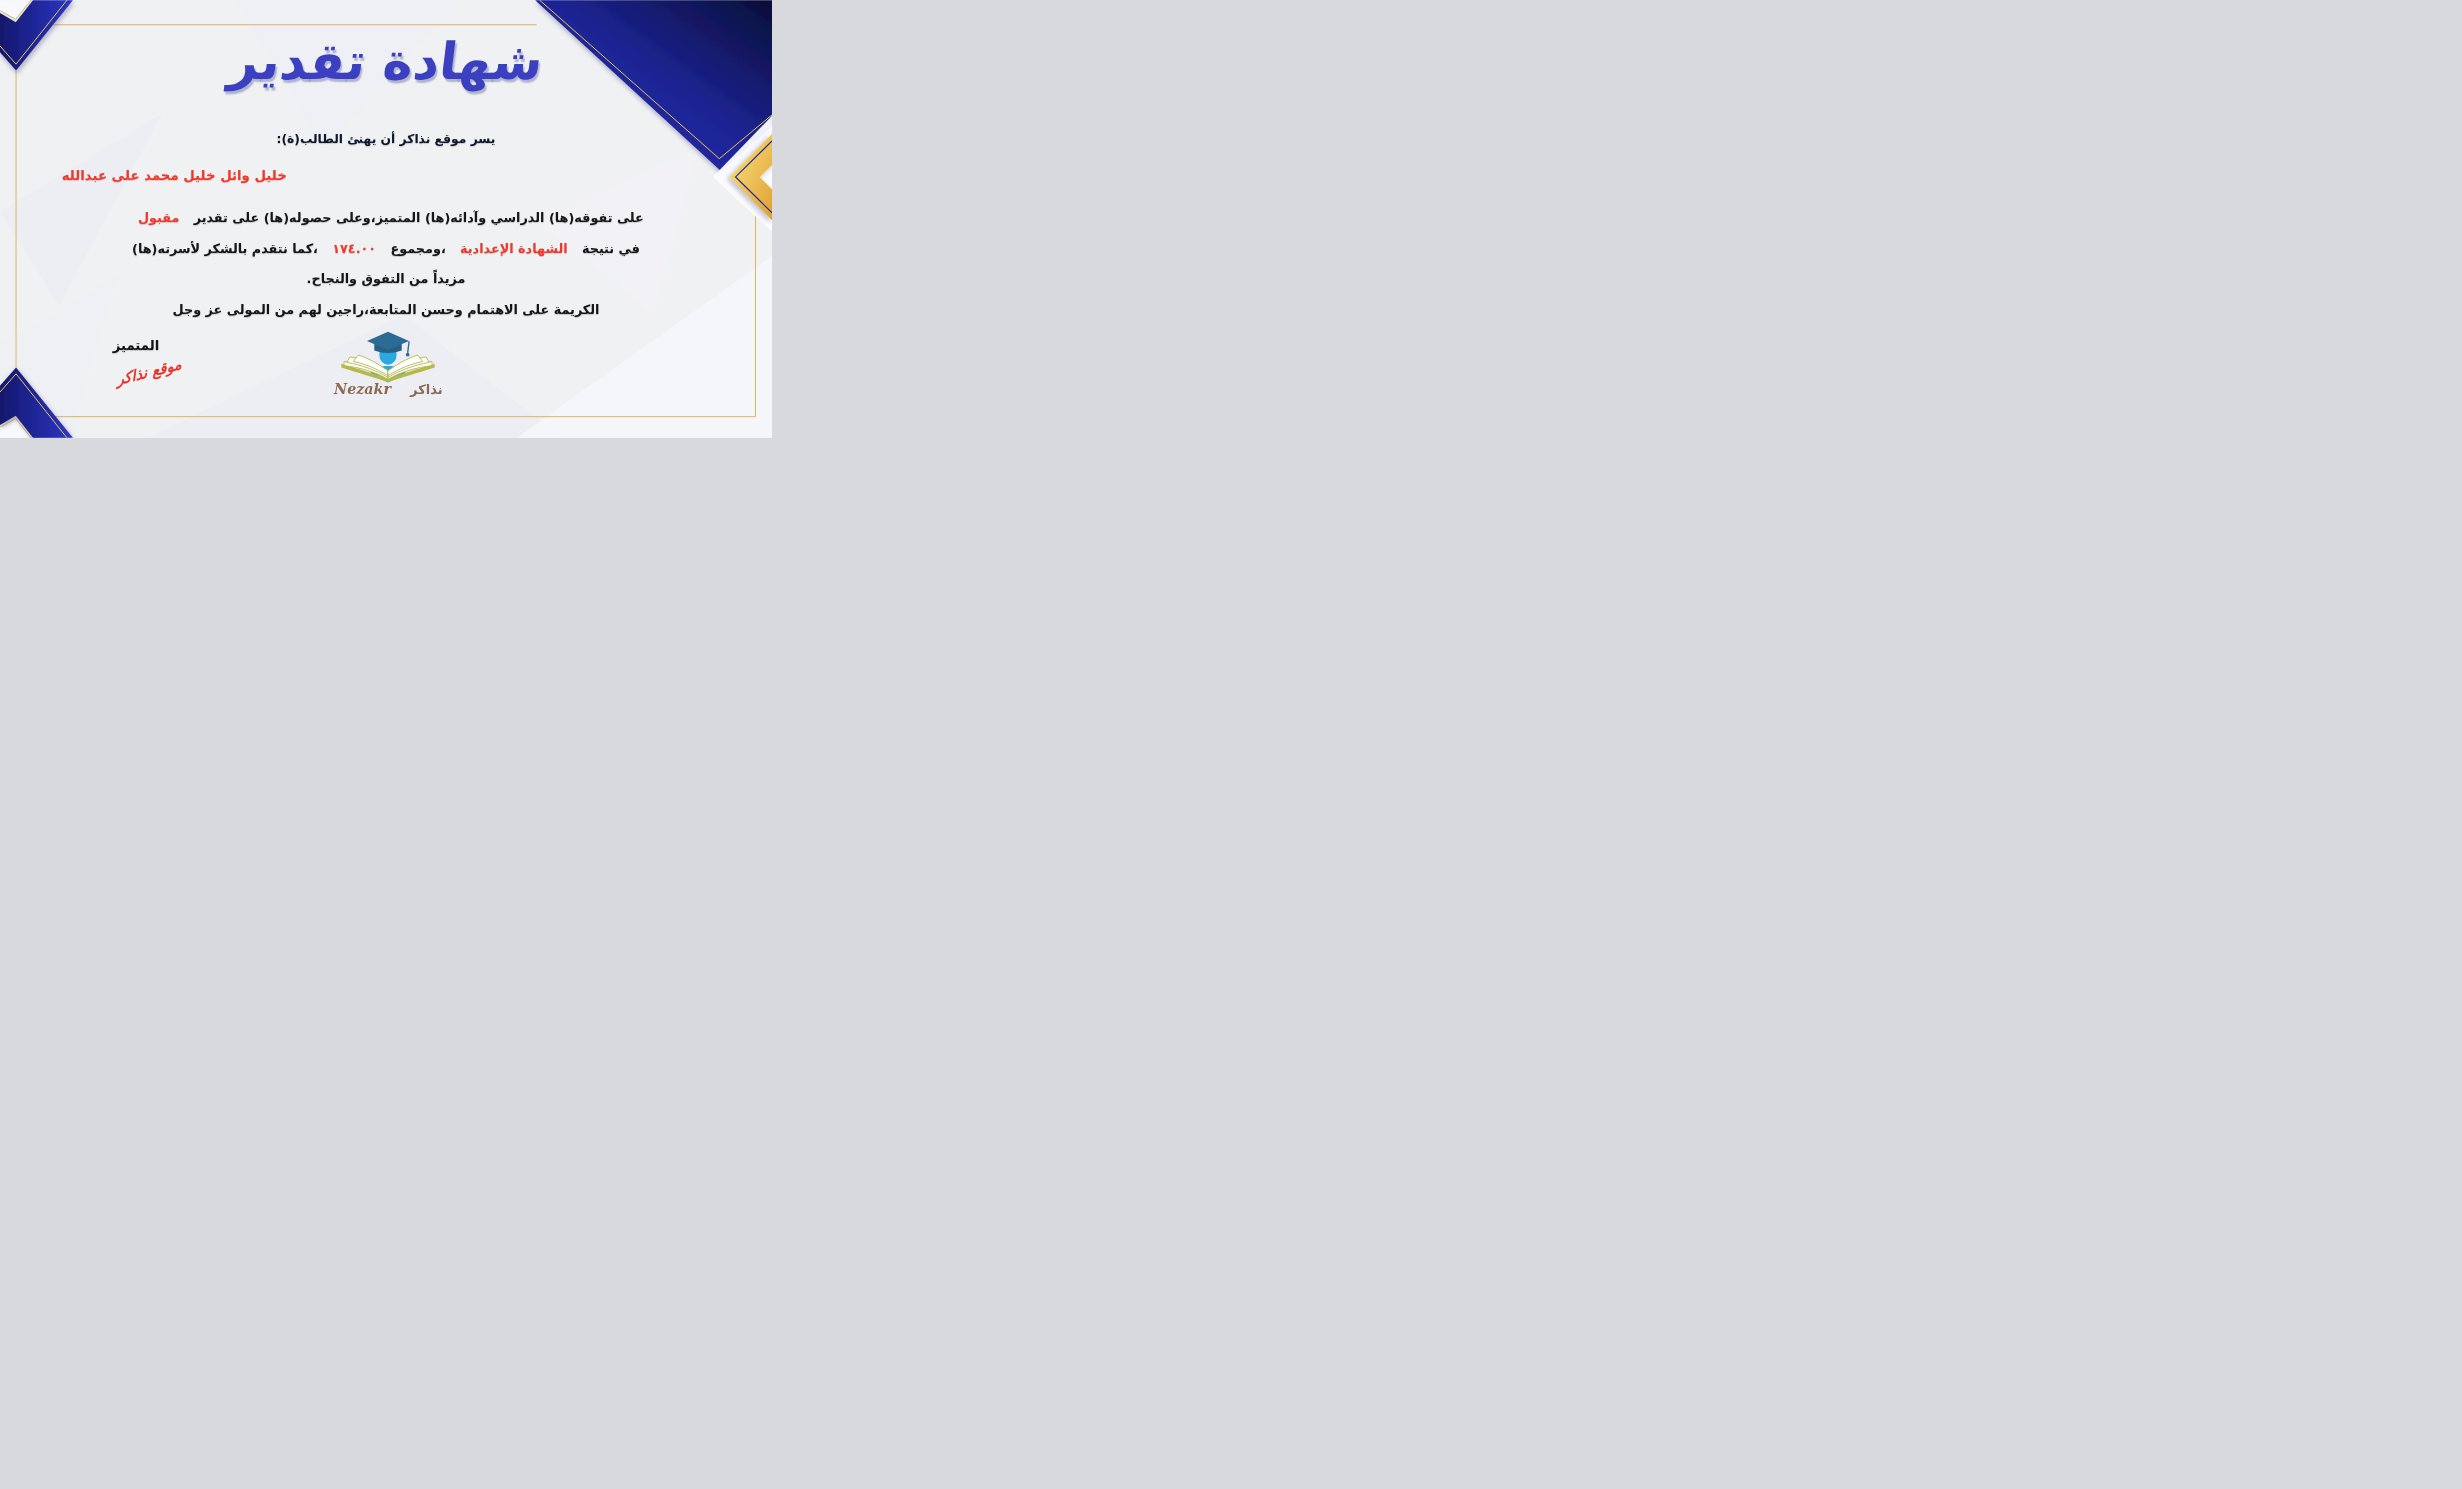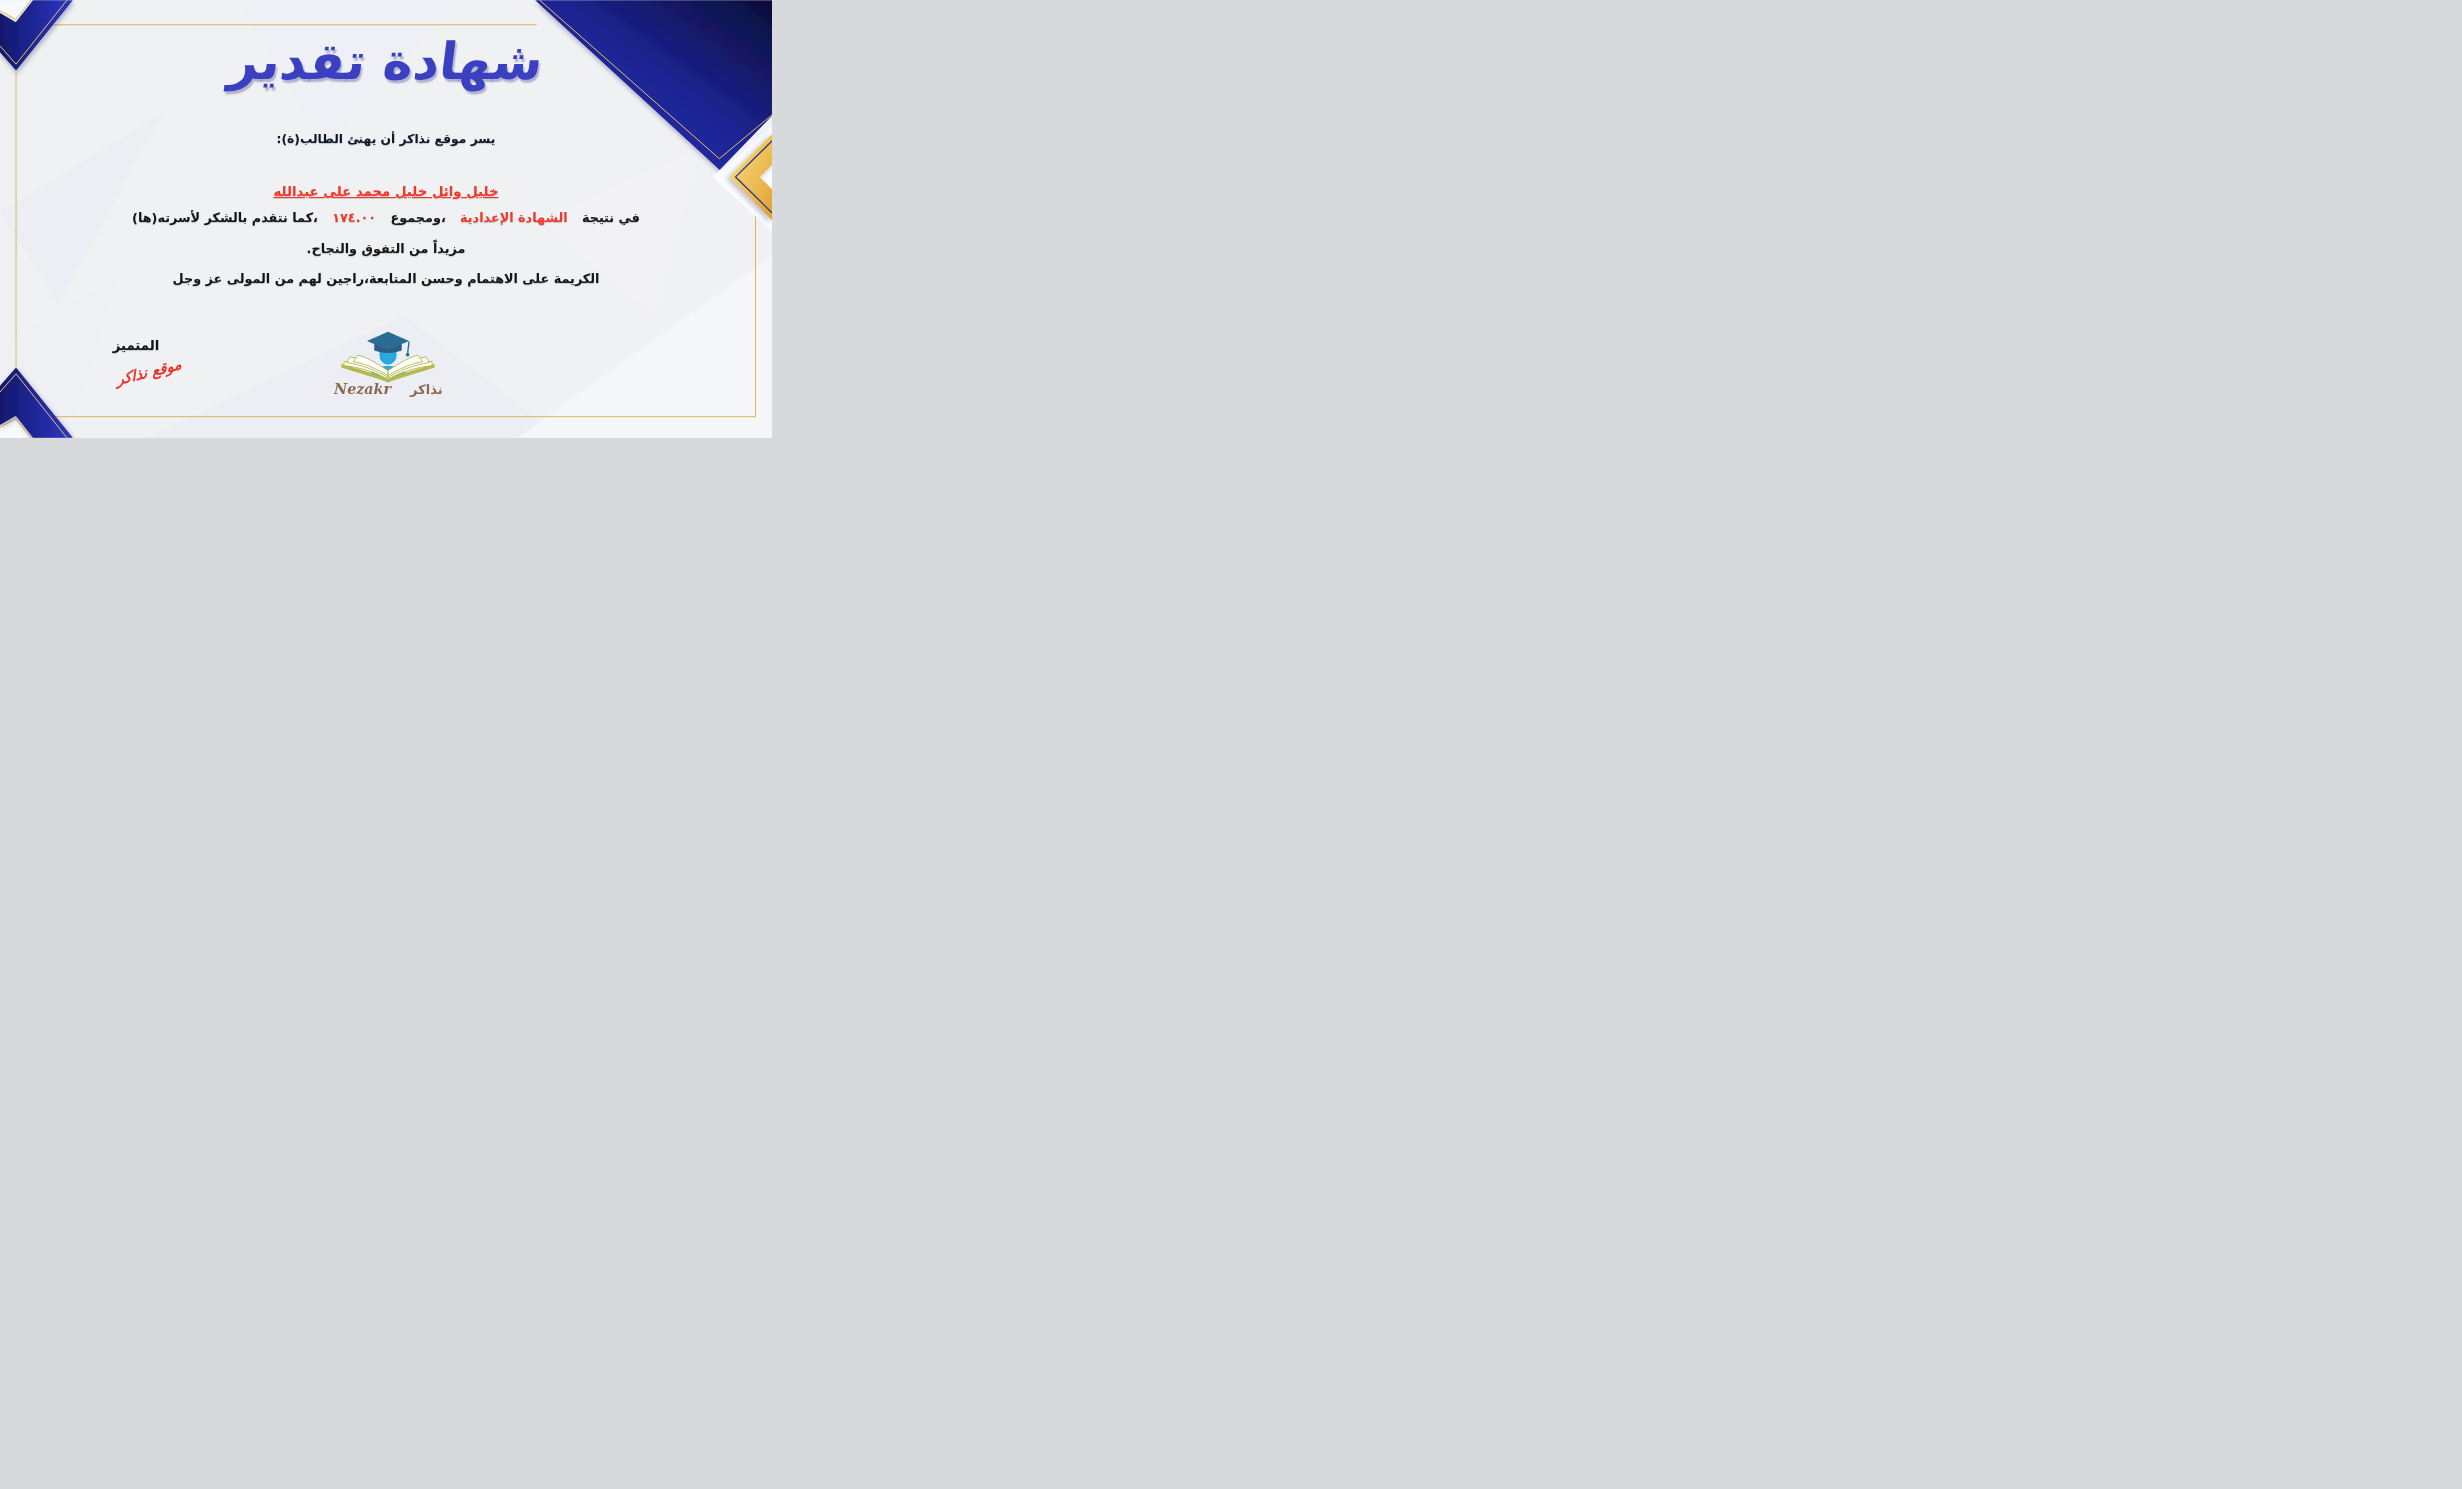--- a/index.html
+++ b/index.html
@@ -14,24 +14,23 @@
     font-size:51px;font-weight:bold;color:#3a40bf;
     transform:skewX(-7deg);line-height:1.5;
     text-shadow:2px 2.5px 1.5px rgba(30,35,120,.30);
   }
   .intro{
     position:absolute;top:132px;left:8%;right:8%;text-align:center;
     font-size:12.3px;font-weight:bold;color:#0f172a;
     text-shadow:0 1px 1px rgba(0,0,0,.18);
   }
   .student-name{
-    position:absolute;top:184px;left:8%;right:8%;text-align:center;
+    position:absolute;top:168px;left:8%;right:8%;text-align:left;
     font-size:13.3px;font-weight:bold;color:#f0392b;
     text-shadow:0 1px 1px rgba(120,0,0,.18);
-    text-decoration:underline;
   }
   .body-text{
     position:absolute;top:203px;left:5%;right:5%;text-align:center;
     font-size:12.8px;font-weight:bold;color:#161616;
     text-shadow:0 1px 1px rgba(0,0,0,.18);
   }
   .bline{line-height:30.5px;white-space:nowrap;}
   .red{color:#f0392b;}
   .gap{margin:0 9.8px;}
   .sig-label{
@@ -130,20 +129,24 @@
   </svg>
 
   <div class="title" dir="rtl">شهادة تقدير</div>
 
   <div class="intro" dir="rtl">يسر موقع نذاكر أن يهنئ الطالب(ة):</div>
 
   <div class="student-name" dir="rtl">خليل وائل خليل محمد على عبدالله</div>
 
   <div class="body-text" dir="rtl">
     <div class="bline">
+      <span>على تفوقه(ها) الدراسي وآدائه(ها) المتميز،وعلى حصوله(ها) على تقدير</span>
+      <span class="red gap">مقبول</span>
+    </div>
+    <div class="bline">
       <span>في نتيجة</span>
       <span class="red gap">الشهادة الإعدادية</span>
       <span>،ومجموع</span>
       <span class="red gap">١٧٤.٠٠</span>
       <span>،كما نتقدم بالشكر لأسرته(ها)</span>
     </div>
     <div class="bline">مزيداً من التفوق والنجاح.</div>
     <div class="bline">الكريمة على الاهتمام وحسن المتابعة،راجين لهم من المولى عز وجل</div>
   </div>
 

